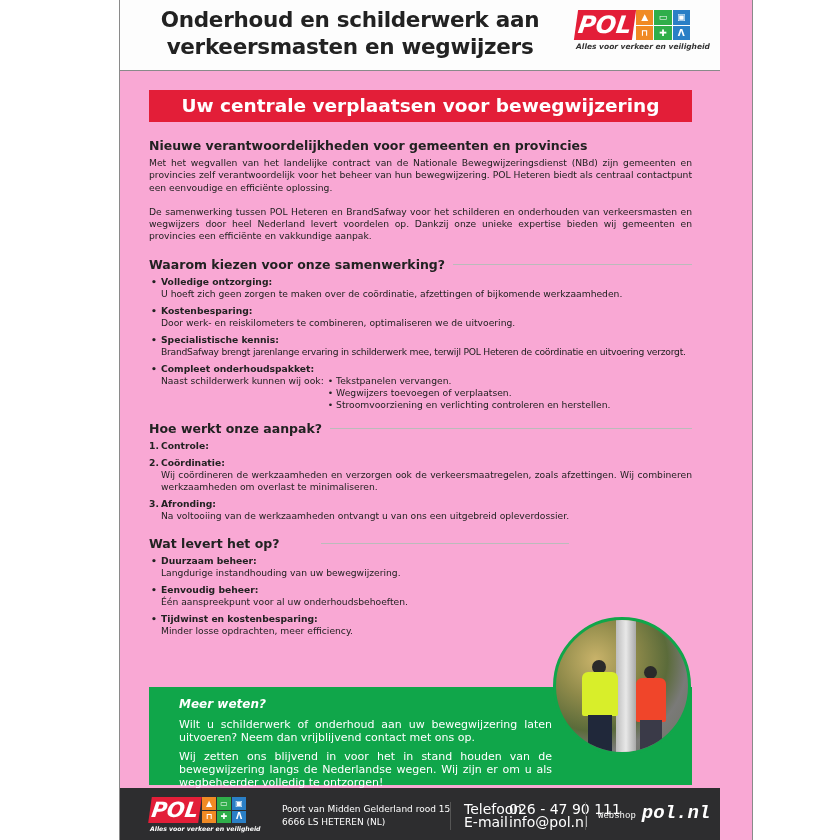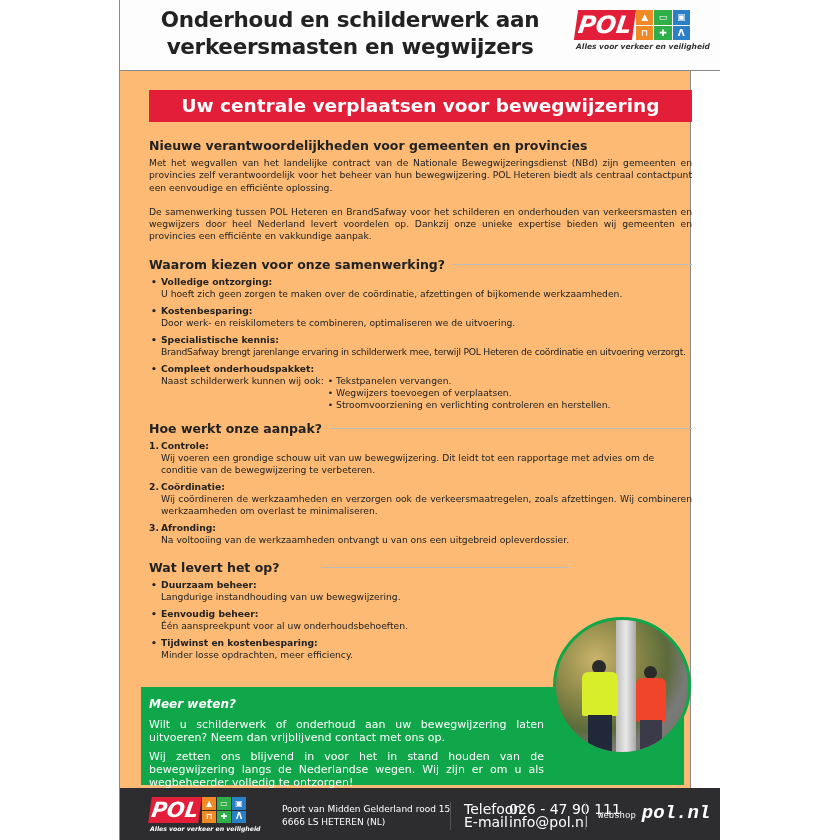--- a/index.html
+++ b/index.html
@@ -1,20 +1,20 @@
 <!DOCTYPE html>
 <html><head>
 <meta charset="utf-8">
 <style>
   * { box-sizing: border-box; margin: 0; padding: 0; }
   html, body { width: 840px; height: 840px; background: #ffffff; overflow: hidden; }
   body { font-family: "DejaVu Sans", sans-serif; color: #222; position: relative; }
   .page {
-    position: absolute; left: 119px; top: 0; width: 572px; height: 840px;
-    border-left: 1px solid #8a8a8a; border-right: 1px solid #8a8a8a; background: #fdba74;
+    position: absolute; left: 119px; top: 0; width: 634px; height: 840px;
+    border-left: 1px solid #8a8a8a; border-right: 1px solid #8a8a8a; background: #f9a8d4;
   }
   .header { position: absolute; left: 0; top: 0; width: 600px; height: 71px; border-bottom: 1px solid #8a8a8a; background:#fdfdfd; }
   .title { position: absolute; left: 30px; top: 6px; width: 400px; text-align: center; font-weight: bold; font-size: 21.5px; line-height: 27px; color: #222; letter-spacing: -0.3px; }
   .logo { position: absolute; display: flex; flex-direction: column; }
   .logo-row { display: flex; align-items: stretch; }
   .logo-pol { background: #e31e38; color: #fff; font-weight: bold; font-style: italic; display:flex; align-items:center; justify-content:center; transform: skewX(-8deg); }
   .logo-grid { display: grid; grid-template-columns: repeat(3, 1fr); grid-template-rows: repeat(2, 1fr); gap: 1px; margin-left: 2px; }
   .logo-grid span { display:flex; align-items:center; justify-content:center; color:#fff; font-weight:bold; }
   .c-or { background: #f08a24; } .c-gr { background: #2fae4a; } .c-bl { background: #2a7fc6; }
   .logo-tag { font-style: italic; font-weight: bold; }
@@ -35,21 +35,21 @@
   .item { font-size: 9.2px; line-height: 12px; padding-left: 12px; position: relative; margin-bottom: 5px; }
   .item .bul { position: absolute; left: 2px; top: 0; font-weight: bold; }
   .item .head { font-weight: bold; display:block; }
   .item .txt { display:block; }
   .sublist { display: flex; }
   .sublist .lead { white-space: nowrap; margin-right: 4px; }
   .sublist ul { list-style: none; }
   .sublist li::before { content: "• "; }
   .num .bul { left: 0; font-weight: bold; }
 
-  .green { position: absolute; left: 21px; top: 687px; width: 543px; height: 98px; background: #10a64a; color: #fff; padding: 10px 140px 0 8px; }
+  .green { position: absolute; left: 29px; top: 687px; width: 543px; height: 98px; background: #10a64a; color: #fff; padding: 10px 140px 0 30px; }
   .green h3 { font-size: 12px; font-style: italic; font-weight: bold; margin-bottom: 7px; }
   .green p { font-size: 11px; line-height: 13px; text-align: justify; margin-bottom: 6px; }
   .photo { position: absolute; left: 433px; top: 617px; width: 138px; height: 138px; border-radius: 50%; border: 3px solid #10a64a; overflow: hidden;
     background: radial-gradient(circle at 30% 30%, #c9b36a 0%, #8f8a4a 30%, #5b6b3a 55%, #7a7a78 70%, #6d7260 100%); }
   .photo .pole { position:absolute; left: 60px; top: 0; width: 20px; height: 138px; background: linear-gradient(90deg,#bdbdbd,#e8e8e8,#a9a9a9); }
   .photo .w1 { position:absolute; left: 26px; top: 52px; width: 36px; height: 44px; background: #d8ee2a; border-radius: 6px 6px 2px 2px; }
   .photo .w1l { position:absolute; left: 32px; top: 95px; width: 24px; height: 40px; background: #20283a; }
   .photo .w2 { position:absolute; left: 80px; top: 58px; width: 30px; height: 44px; background: #f0452a; border-radius: 6px 6px 2px 2px; }
   .photo .w2l { position:absolute; left: 84px; top: 100px; width: 22px; height: 36px; background: #3a3a48; }
   .photo .h1 { position:absolute; left: 36px; top: 40px; width: 14px; height: 14px; border-radius:50%; background:#2a2a2a; }
@@ -138,21 +138,20 @@
     </div>
 
     <h2 class="sec" style="margin-top:10px;">
         <span>Hoe werkt onze aanpak?</span>
         <span class="rule"></span>
       </h2>
     <div class="items">
       <div class="item num">
           <span class="bul">1.</span>
           <span class="head">Controle:</span>
-          <span class="txt">Wij voeren een grondige schouw uit van uw bewegwijzering. Dit leidt tot een rapportage met advies om de conditie van de bewegwijzering te verbeteren.</span>
         </div>
       <div class="item num">
           <span class="bul">2.</span>
           <span class="head">Coördinatie:</span>
           <span class="txt" style="text-align:justify;">Wij coördineren de werkzaamheden en verzorgen ook de verkeersmaatregelen, zoals afzettingen. Wij combineren werkzaamheden om overlast te minimaliseren.</span>
         </div>
       <div class="item num">
           <span class="bul">3.</span>
           <span class="head">Afronding:</span>
           <span class="txt">Na voltooiing van de werkzaamheden ontvangt u van ons een uitgebreid opleverdossier.</span>

